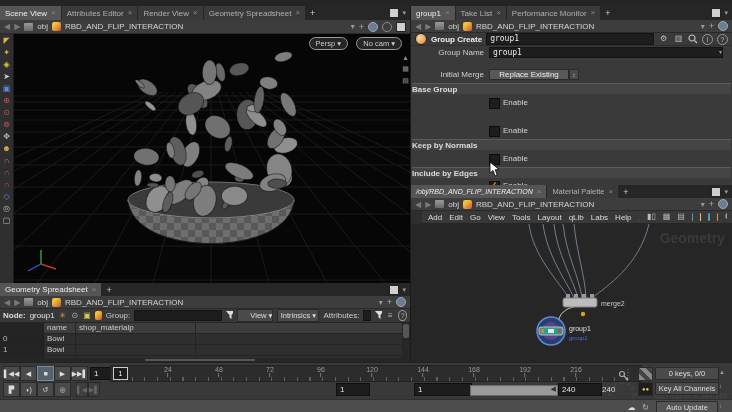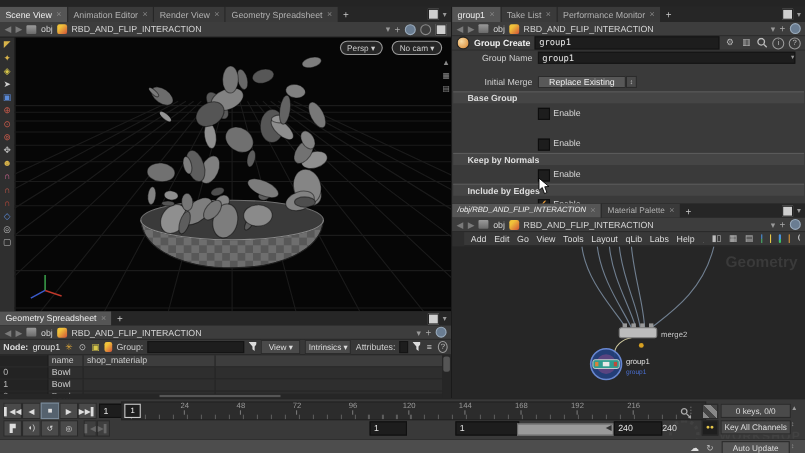--- a/index.html
+++ b/index.html
@@ -31,21 +31,21 @@
   
   .prow{position:absolute;left:0;width:100%;height:11px;display:flex;align-items:center;}
   .plabel{position:absolute;left:0;width:73px;text-align:right;font-size:8px;color:#cfcfcf;}
   .pinput{position:absolute;background:#1d1d1d;border:1px solid #141414;color:#e8e8e8;
           font-family:"DejaVu Sans Mono",monospace;font-size:8px;padding:0 3px;height:9px;line-height:9px;}
   .pmenu{position:absolute;background:#585858;border:1px solid #2b2b2b;color:#eee;font-size:8px;
          height:9px;line-height:9px;text-align:center;border-radius:1px;}
   .spin{position:absolute;width:8px;height:11px;background:#4a4a4a;border:1px solid #2b2b2b;color:#ccc;
         font-size:6px;display:flex;align-items:center;justify-content:center;}
   .sechead{position:absolute;left:1px;width:319px;height:11px;background:#454545;border-top:1px solid #5a5a5a;
-           font-weight:bold;color:#ddd;font-size:8px;display:flex;align-items:center;padding-left:13px;box-sizing:border-box;}
+           font-weight:bold;color:#ddd;font-size:8px;display:flex;align-items:center;padding-left:0;box-sizing:border-box;}
   .chk{position:absolute;width:9px;height:9px;background:#1d1d1d;border:1px solid #0d0d0d;}
   .chk.on:after{content:"✓";color:#e89c3a;font-size:9px;position:absolute;left:0px;top:-2px;font-weight:bold;}
   .enlabel{position:absolute;font-size:8px;color:#d5d5d5;}
   
   .menubar{position:absolute;background:#383838;display:flex;align-items:center;gap:7px;
            padding:0 6px;font-size:8px;color:#ddd;border-bottom:1px solid #262626;}
   .shelfic{width:8px;height:8px;border-radius:1px;}
   
   .ssrow{display:flex;height:10px;line-height:10px;background:#2e2e2e;border-bottom:1px solid #242424;font-size:8px;}
   .ssrow .c0{width:44px;background:#232323;color:#bbb;padding-left:3px;box-sizing:border-box;border-right:1px solid #1e1e1e;}
@@ -69,21 +69,21 @@
 <body>
 
 <div id="app">
 
   <div class="tabbar" style="left:0;top:6px;width:410px;height:14px;">
     <div class="tab active">
         <span>Scene View</span>
         <span class="x">×</span>
       </div>
     <div class="tab">
-        <span>Animation Editor</span>
+        <span>Attributes Editor</span>
         <span class="x">×</span>
       </div>
     <div class="tab">
         <span>Render View</span>
         <span class="x">×</span>
       </div>
     <div class="tab">
         <span>Geometry Spreadsheet</span>
         <span class="x">×</span>
       </div>
@@ -264,21 +264,21 @@
     <span style="color:#e5e5e5;">group1</span>
     <span class="gi" style="color:#d9a43a;">✳</span>
     <span class="gi">⊙</span>
     <span class="gi" style="color:#d9c84a;">▣</span>
     <span class="nodeicon"></span>
     <span style="color:#ccc;">Group:</span>
     <span class="pinput" style="position:static;display:inline-block;width:108px;"></span>
     <svg width="9" height="9">
         <path d="M0,0 H9 L5.5,4 V8 L3.5,6.5 V4 Z" fill="#ddd"></path>
       </svg>
-    <span class="rctl" style="position:static;display:inline-block;width:46px;"><span>View</span> ▾</span>
+    <span class="rctl" style="position:static;display:inline-block;width:46px;text-align:right;"><span>View</span> ▾</span>
     <span class="rctl" style="position:static;display:inline-block;width:54px;"><span>Intrinsics</span> ▾</span>
     <span style="color:#ccc;">Attributes:</span>
     <span class="pinput" style="position:static;display:inline-block;width:70px;flex:1;"></span>
     <svg width="9" height="9">
         <path d="M0,0 H9 L5.5,4 V8 L3.5,6.5 V4 Z" fill="#ddd"></path>
       </svg>
     <span class="gi">≡</span>
     <span class="gi" style="border:1px solid #999;border-radius:50%;width:9px;height:9px;font-size:7px;">?</span>
   </div>
 

